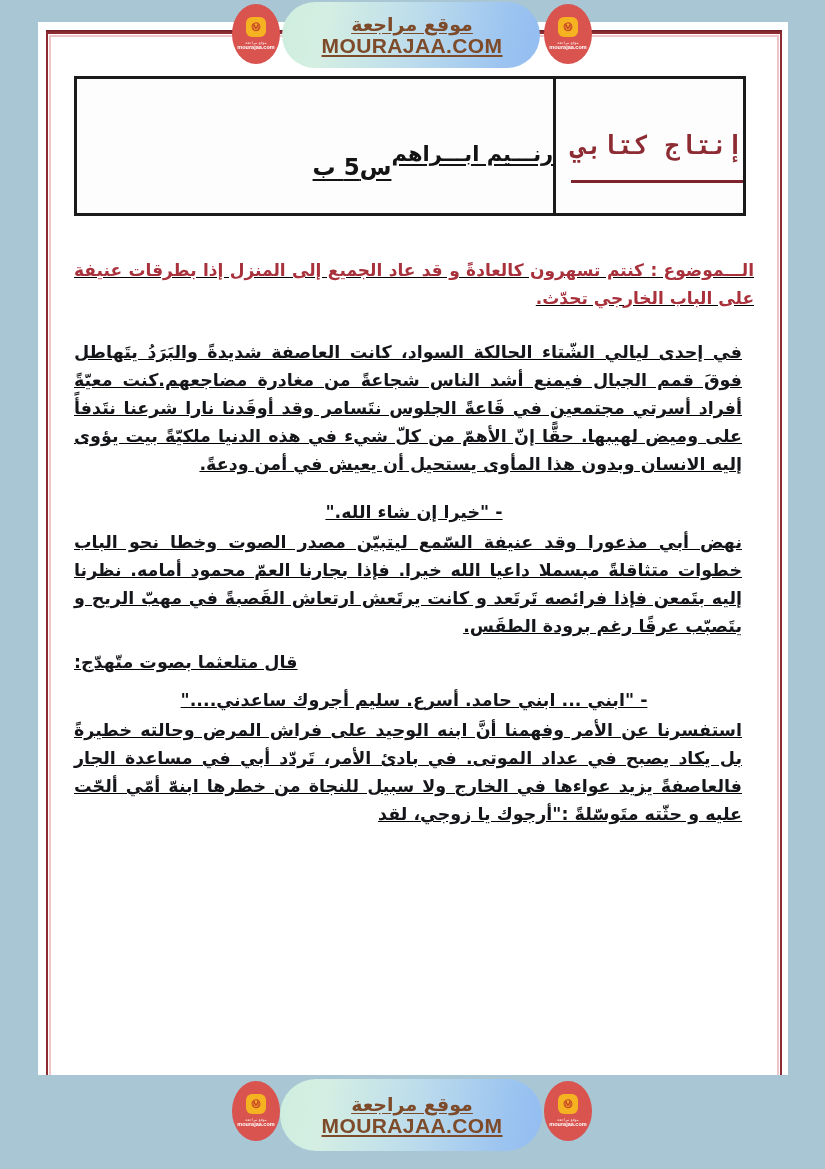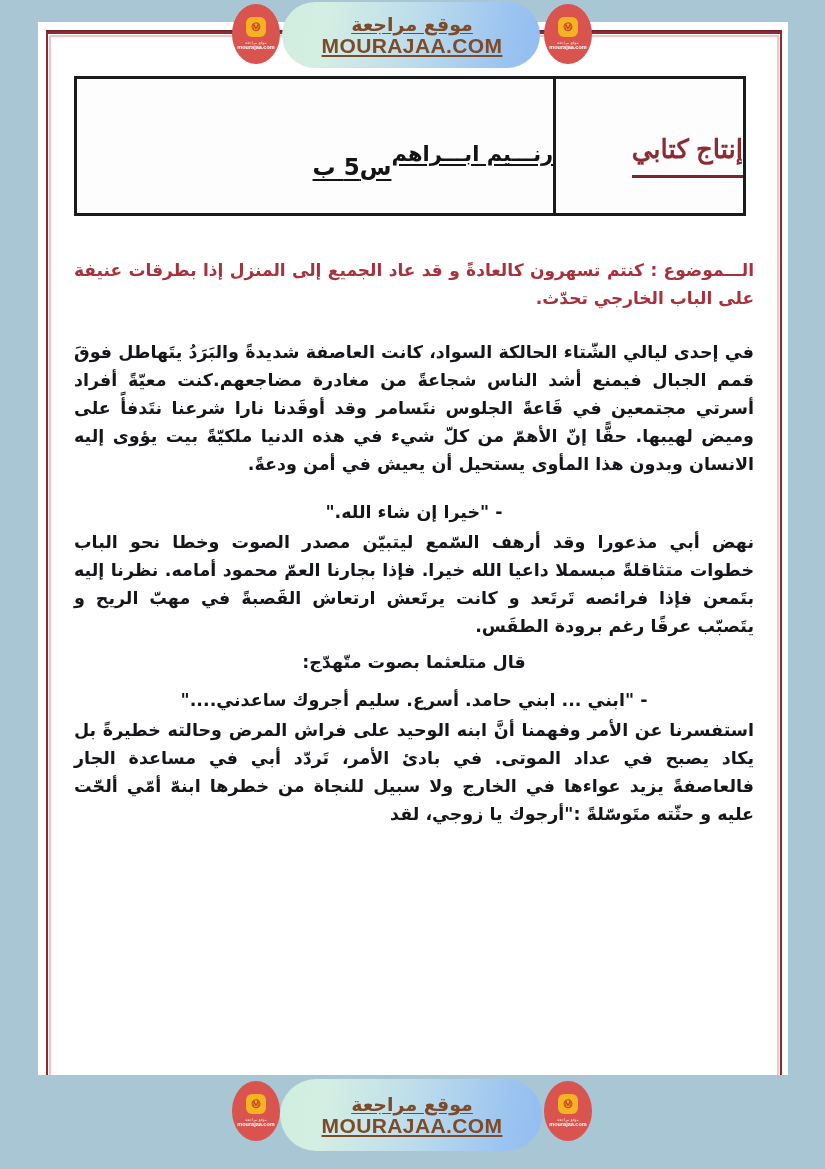--- a/index.html
+++ b/index.html
@@ -96,69 +96,70 @@
     text-decoration: underline;
     text-underline-offset: 4px;
     letter-spacing: 0.5px;
     white-space: nowrap;
   }
   .hdr-line2.ar {
     font-family: "DejaVu Sans", sans-serif;
     font-size: 23px;
   }
   .hdr-title-red {
-    font-family: Liberation Sans, sans-serif;
+    font-family: Liberation Mono, monospace;
     font-weight: bold;
     font-size: 26px;
     color: #8d2b33;
     letter-spacing: 2px;
     white-space: nowrap;
-    padding-bottom: 10px;
+    padding-bottom: 18px;
     border-bottom: 3px solid #7d242c;
     margin-top: 4px;
   }
 
   
   #doc-body {
     position: absolute;
     left: 36px;
     right: 34px;
     top: 235px;
     text-align: justify;
     direction: rtl;
+    text-decoration: underline;
   }
   #subject-line {
     font-family: "DejaVu Sans", sans-serif;
     font-weight: bold;
     font-size: 17px;
     line-height: 1.62;
     color: #a8313c;
     text-align: justify;
     margin: 0 0 26px 0;
   }
   .para {
     font-family: "DejaVu Sans", sans-serif;
     font-weight: bold;
     font-size: 17.5px;
     line-height: 1.60;
     color: #15161a;
     text-align: justify;
-    margin: 0 0 20px 0;
+    margin: 0 12px 20px 0;
   }
   .dialogue {
     font-family: "DejaVu Sans", sans-serif;
     font-weight: bold;
     font-size: 17.5px;
     line-height: 1.60;
     color: #15161a;
     text-align: center;
     margin: 0 0 2px 0;
   }
   .centered-small {
-    text-align: center;
+    text-align: left;
     margin: 0 0 10px 0;
   }
   .tight { margin-bottom: 8px; }
 
   
   #bottom-band {
     position: absolute;
     left: 0;
     right: 0;
     bottom: 0;
@@ -290,21 +291,21 @@
 
   <div id="doc-body">
 
     <p id="subject-line">الـــموضوع : كنتم تسهرون كالعادةً و قد عاد الجميع إلى المنزل إذا بطرقات عنيفة على الباب الخارجي تحدّث.</p>
 
     <p class="para">في إحدى ليالي الشّتاء الحالكة السواد، كانت العاصفة شديدةً والبَرَدُ يتَهاطل فوقَ قمم الجبال فيمنع أشد الناس شجاعةً من مغادرة مضاجعهم.كنت معيّةً أفراد أسرتي مجتمعين في قَاعةً الجلوس نتَسامر وقد أوقَدنا نارا شرعنا نتَدفأً على وميض لهيبها. حقًّا إنّ الأهمّ من كلّ شيء في هذه الدنيا ملكيّةً بيت يؤوى إليه الانسان وبدون هذا المأوى يستحيل أن يعيش في أمن ودعةً.</p>
 
 
     <p class="dialogue">-  "خيرا إن شاء الله."</p>
 
-    <p class="para tight">نهض أبي مذعورا وقد أرهف السّمع ليتبيّن مصدر الصوت وخطا نحو الباب خطوات متثاقلةً مبسملا داعيا الله خيرا. فإذا بجارنا العمّ محمود أمامه. نظرنا إليه بتَمعن فإذا فرائصه تَرتَعد و كانت يرتَعش ارتعاش القَصبةً في مهبّ الريح و يتَصبّب عرقًا رغم برودة الطقَس.</p>
+    <p class="para tight">نهض أبي مذعورا وقد عنيفة السّمع ليتبيّن مصدر الصوت وخطا نحو الباب خطوات متثاقلةً مبسملا داعيا الله خيرا. فإذا بجارنا العمّ محمود أمامه. نظرنا إليه بتَمعن فإذا فرائصه تَرتَعد و كانت يرتَعش ارتعاش القَصبةً في مهبّ الريح و يتَصبّب عرقًا رغم برودة الطقَس.</p>
 
     <p class="para centered-small">قال متلعثما بصوت متّهدّج:</p>
 
     <p class="dialogue">-  "ابني ... ابني حامد. أسرع. سليم أجروك ساعدني...."</p>
 
     <p class="para tight">استفسرنا عن الأمر وفهمنا أنَّ ابنه الوحيد على فراش المرض وحالته خطيرةً بل يكاد يصبح في عداد الموتى. في بادئ الأمر، تَردّد أبي في مساعدة الجار فالعاصفةً يزيد عواءها في الخارج ولا سبيل للنجاة من خطرها ابنهّ أمّي ألحّت عليه و حثّته متَوسّلةً :"أرجوك يا زوجي، لقد</p>
 
   </div>
 
   <div id="bottom-band"></div>

